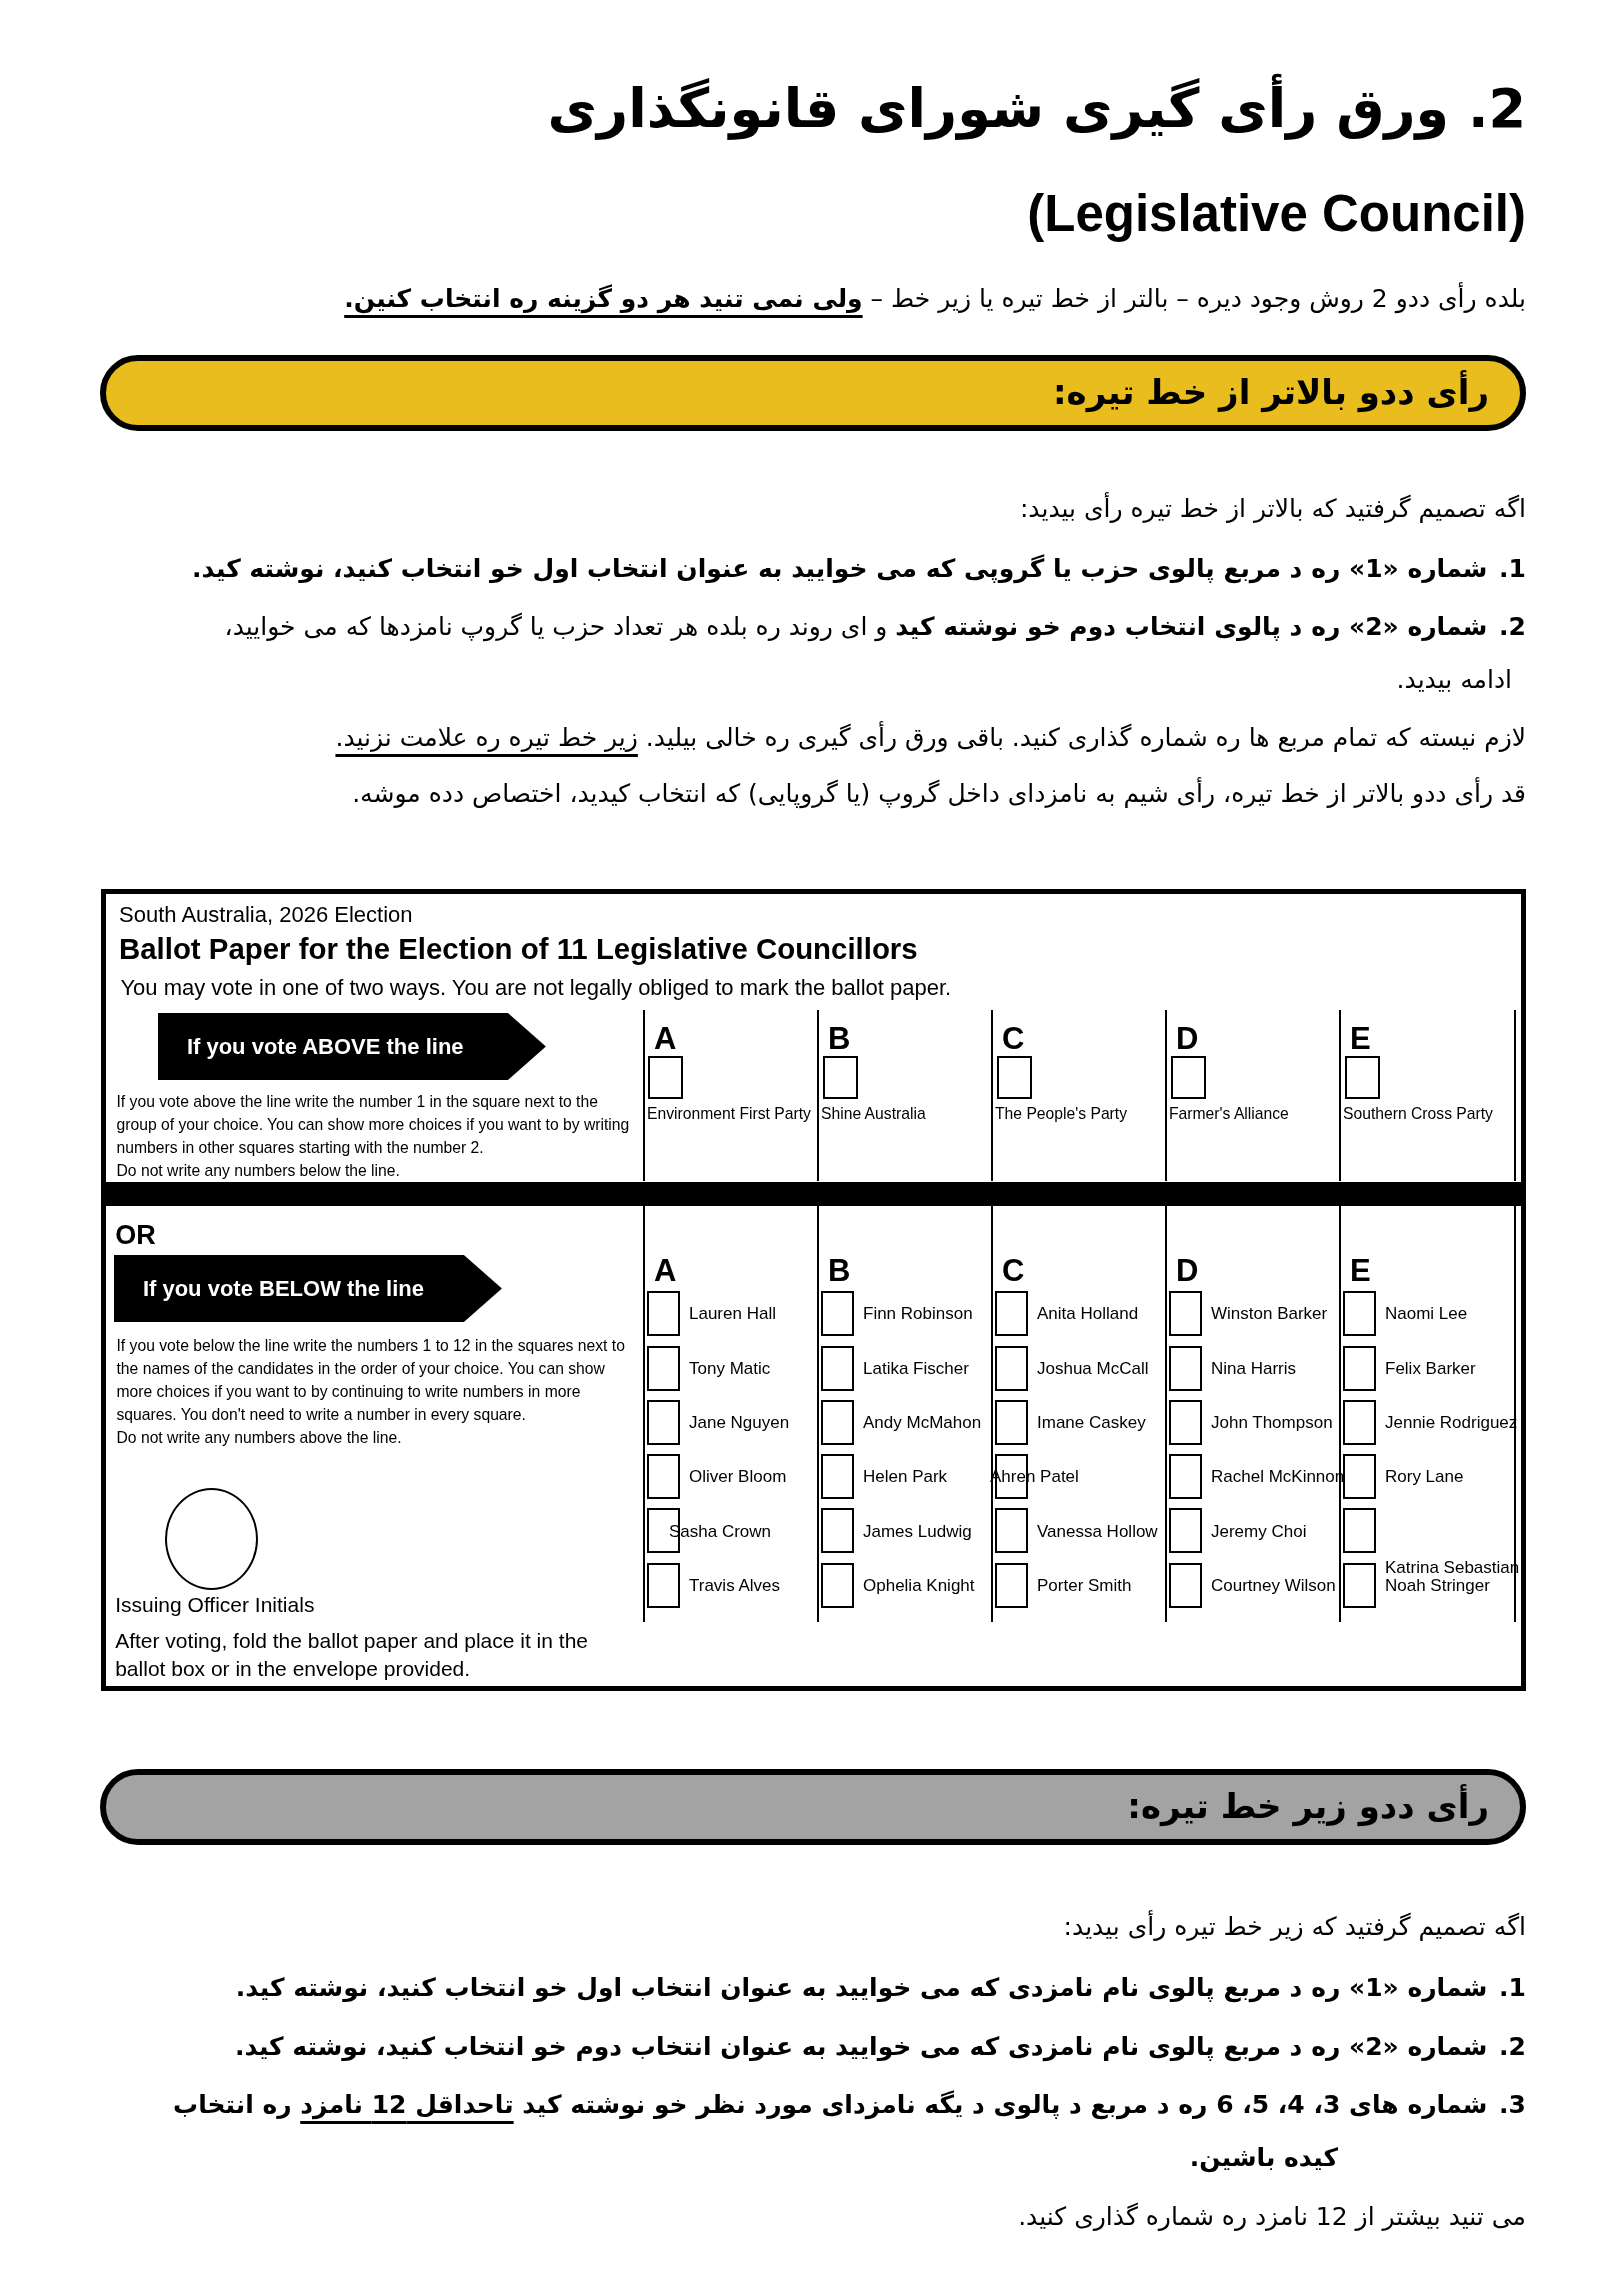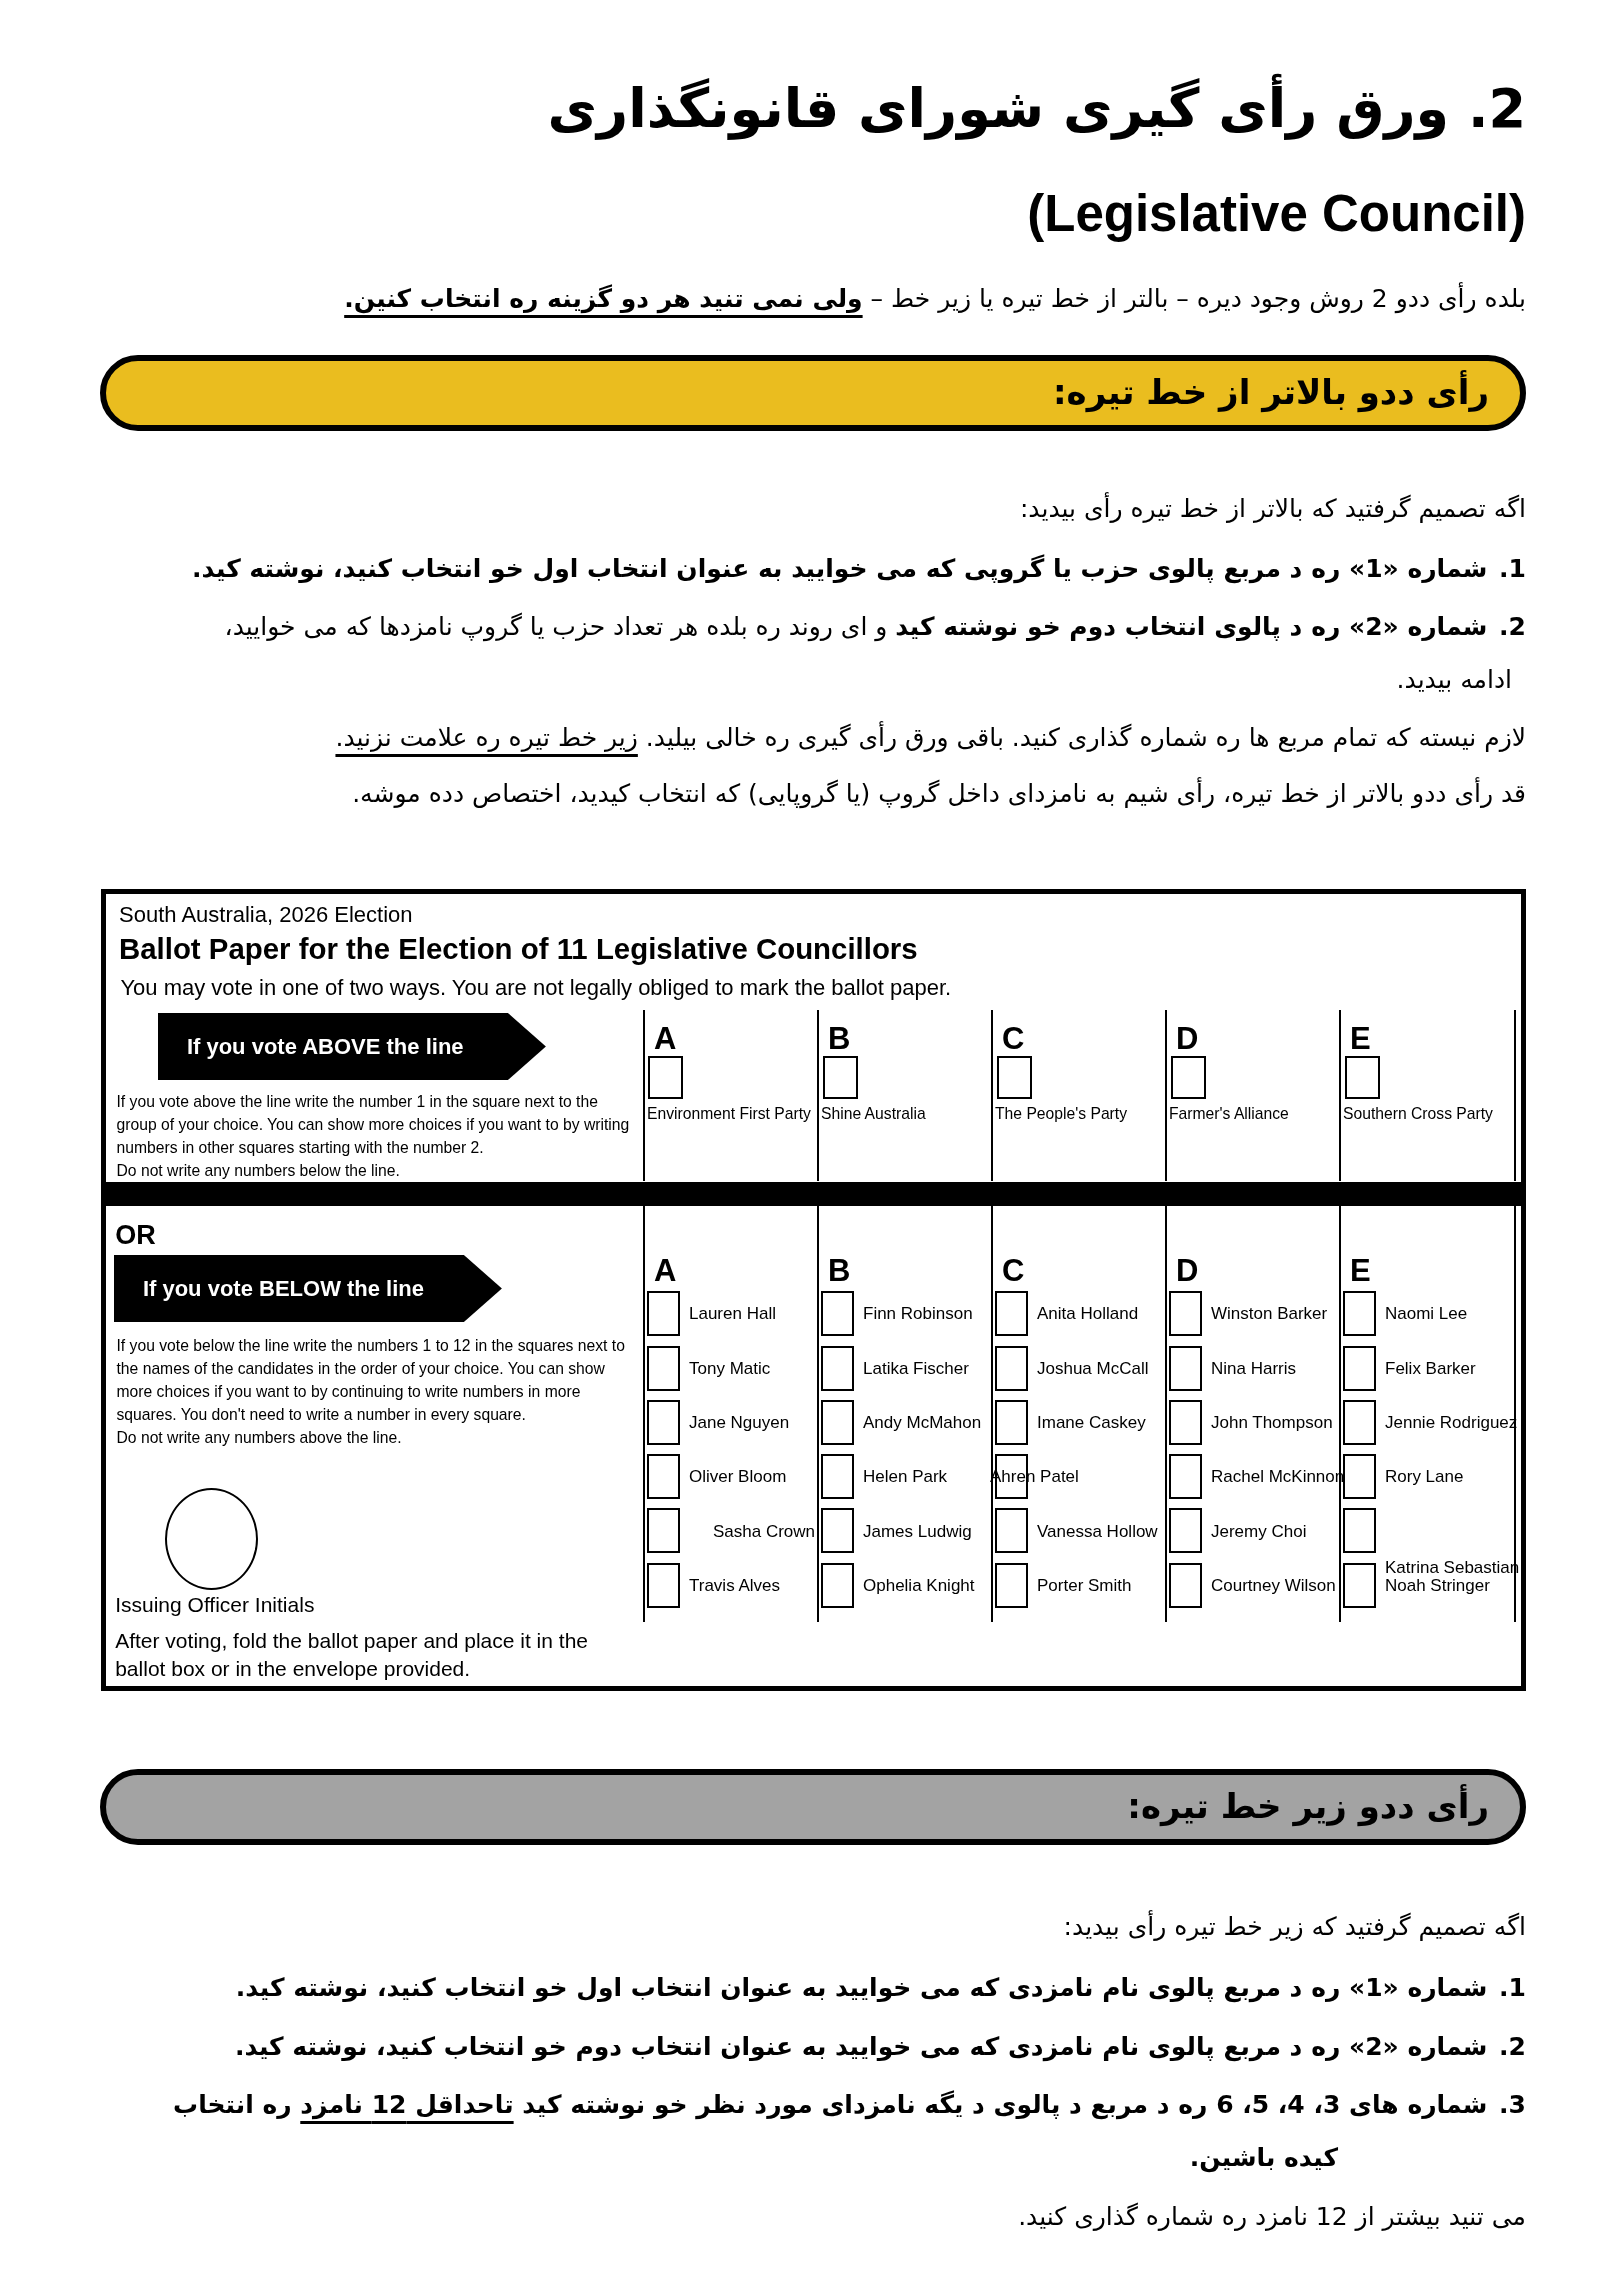--- a/index.html
+++ b/index.html
@@ -142,21 +142,21 @@
         <div class="letter" style="left: 548px; top: 359px;">A</div>
         <div class="checkbox cb-below" style="left: 541px; top: 397px;"></div>
         <div class="cname" style="left: 583px; top: 410px;">Lauren Hall</div>
         <div class="checkbox cb-below" style="left: 541px; top: 452px;"></div>
         <div class="cname" style="left: 583px; top: 465px;">Tony Matic</div>
         <div class="checkbox cb-below" style="left: 541px; top: 506px;"></div>
         <div class="cname" style="left: 583px; top: 519px;">Jane Nguyen</div>
         <div class="checkbox cb-below" style="left: 541px; top: 560px;"></div>
         <div class="cname" style="left: 583px; top: 573px;">Oliver Bloom</div>
         <div class="checkbox cb-below" style="left: 541px; top: 614px;"></div>
-        <div class="cname" style="left: 607px; top: 628px;">Sasha Crown</div>
+        <div class="cname" style="left: 563px; top: 628px;">Sasha Crown</div>
         <div class="checkbox cb-below" style="left: 541px; top: 669px;"></div>
         <div class="cname" style="left: 583px; top: 682px;">Travis Alves</div>
         <div class="letter" style="left: 722px; top: 359px;">B</div>
         <div class="checkbox cb-below" style="left: 715px; top: 397px;"></div>
         <div class="cname" style="left: 757px; top: 410px;">Finn Robinson</div>
         <div class="checkbox cb-below" style="left: 715px; top: 452px;"></div>
         <div class="cname" style="left: 757px; top: 465px;">Latika Fischer</div>
         <div class="checkbox cb-below" style="left: 715px; top: 506px;"></div>
         <div class="cname" style="left: 757px; top: 519px;">Andy McMahon</div>
         <div class="checkbox cb-below" style="left: 715px; top: 560px;"></div>

